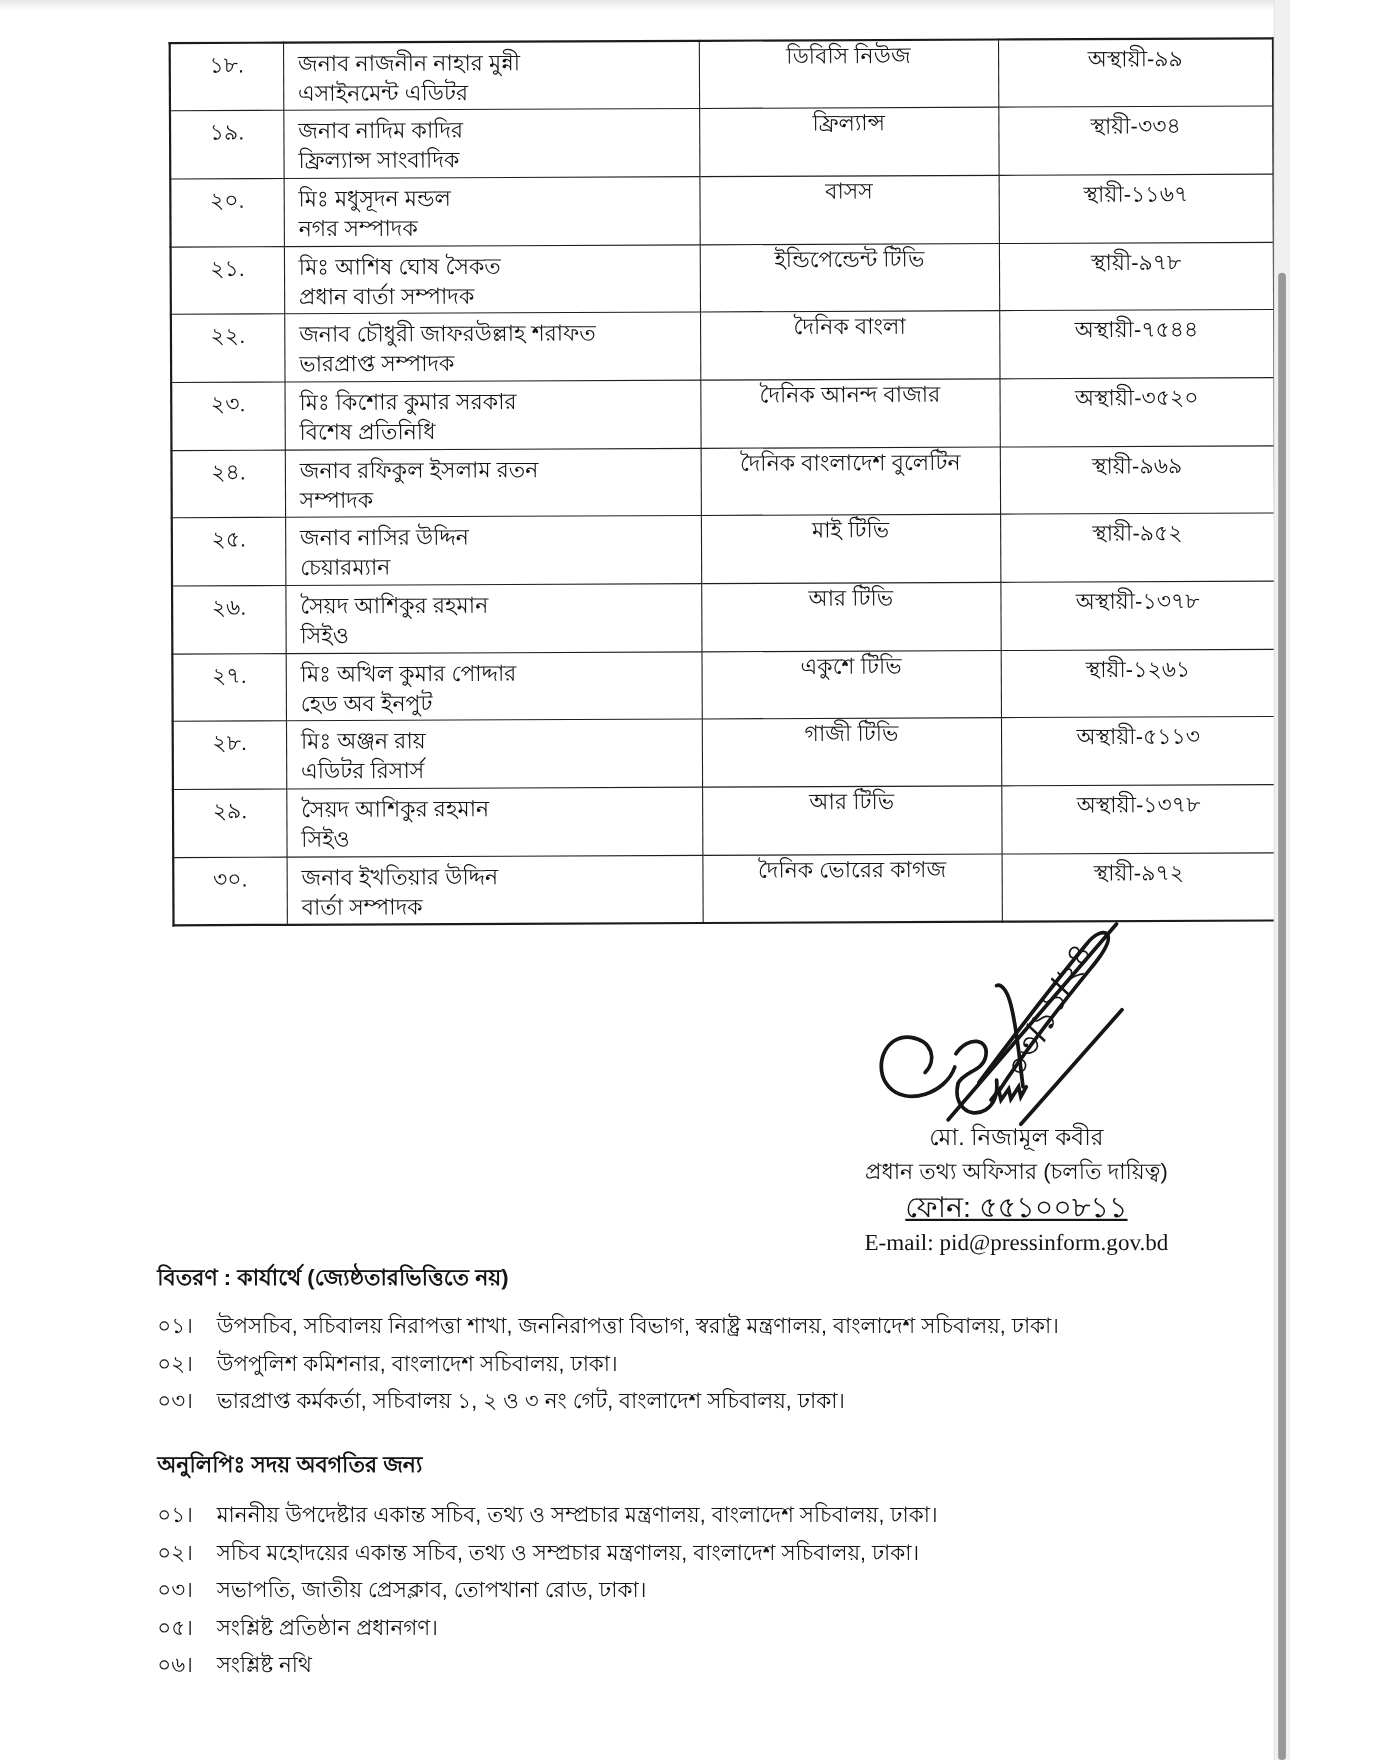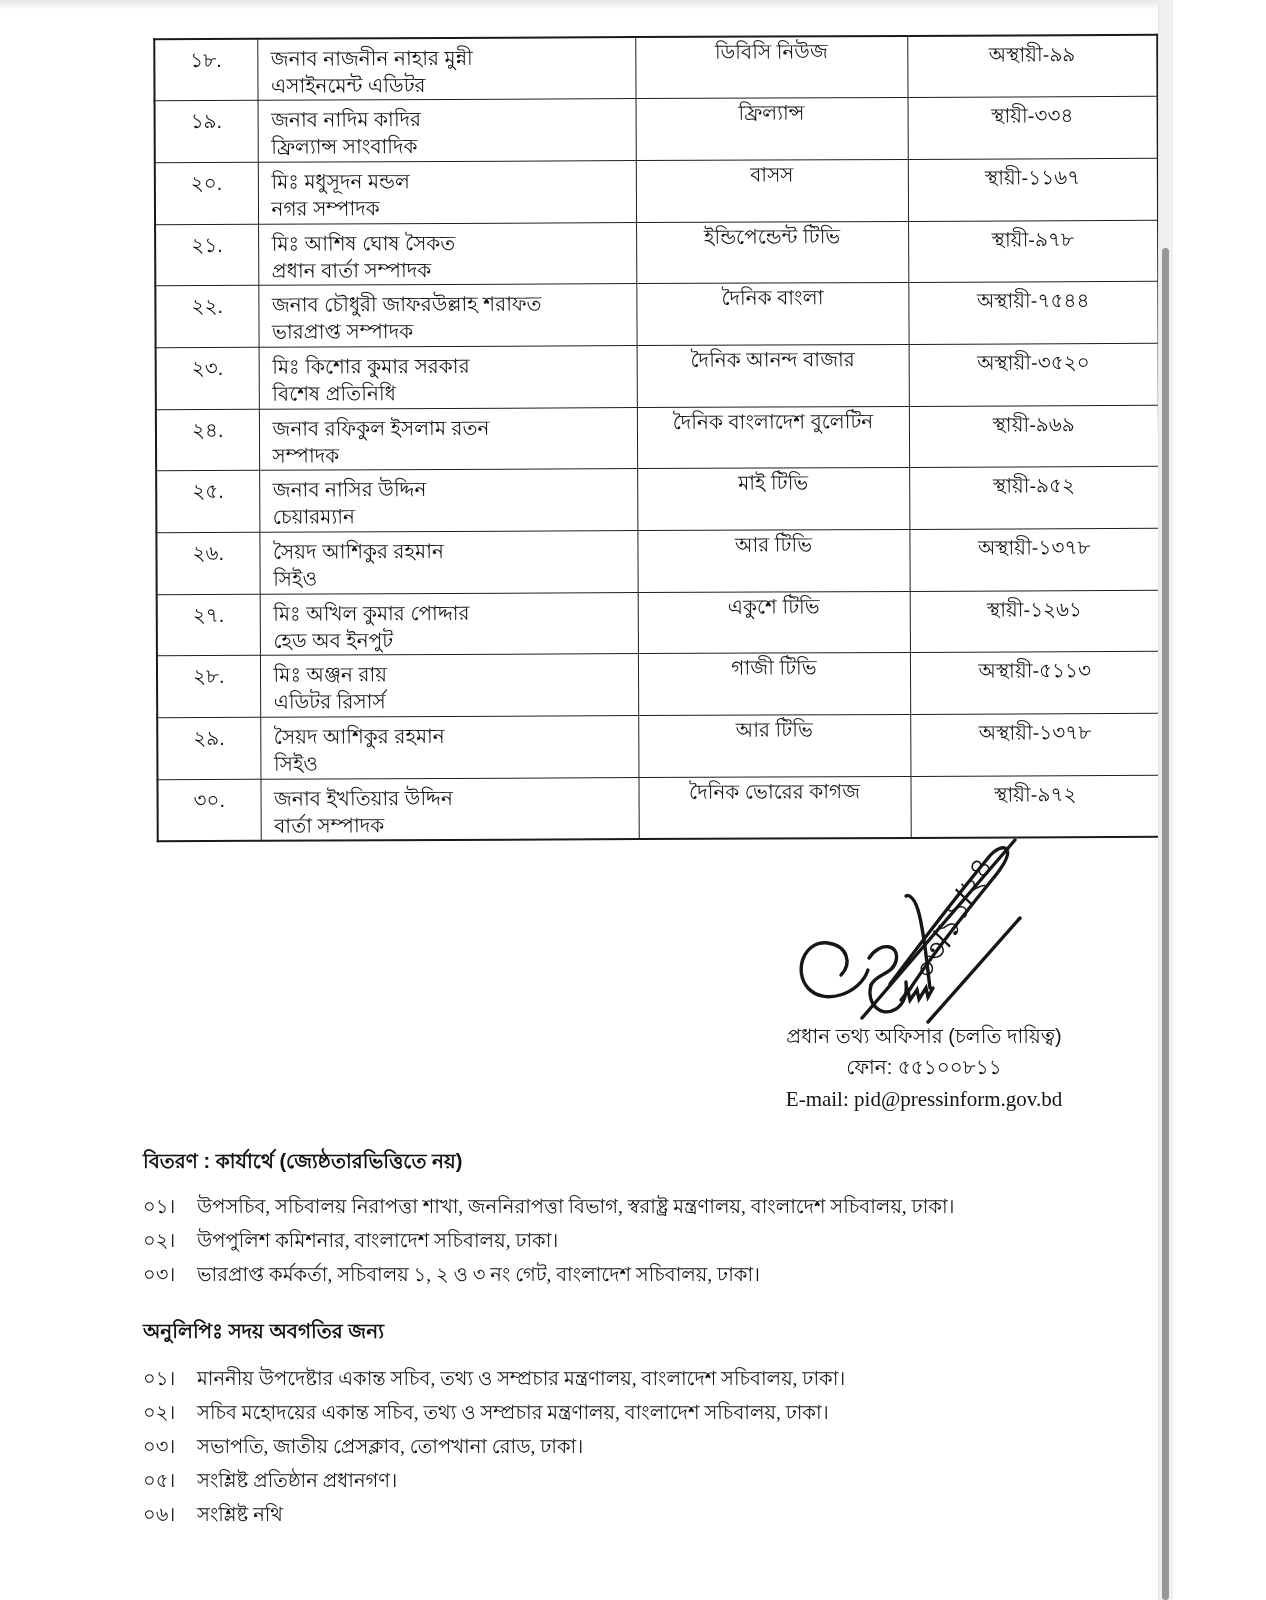--- a/index.html
+++ b/index.html
@@ -63,42 +63,41 @@
   }
   .sig-text-block {
     position: absolute;
     left: 728px;
     top: 1020px;
     width: 392px;
     text-align: center;
   }
   .sig-name  { font-size: 21px; line-height: 30px; }
   .sig-title { font-size: 20px; line-height: 32px; }
-  .sig-phone { font-size: 20px; line-height: 31px; }
+  .sig-phone { font-size: 26px; line-height: 31px; text-decoration: underline; }
   .sig-email {
     font-family: Liberation Serif, serif;
     font-size: 21px;
     line-height: 32px;
   }
 
   
   .section-heading {
     position: absolute;
     left: 143px;
     font-size: 20px;
     font-weight: bold;
     white-space: nowrap;
   }
   .h-distribution { top: 1146px; }
   .h-copies      { top: 1316px; }
   .list-block {
     position: absolute;
     left: 143px;
     width: 1010px;
-    font-family: Liberation Serif, serif;
   }
   .l-distribution { top: 1196px; }
   .l-copies       { top: 1368px; }
   .list-item {
     display: flex;
     font-size: 19.5px;
     line-height: 21px;
     margin-bottom: 13px;
     white-space: nowrap;
   }
@@ -274,20 +273,21 @@
       <path d="M122 160 C 152 120, 192 68, 220 34 C 227 25, 236 21, 239 26 C 242 32, 234 44, 223 57 C 197 89, 162 134, 140 168"></path>
 
       <path d="M94 194 L 247 16"></path>
 
       <path d="M160 198 L 252 94"></path>
     </g>
     <text transform="translate(163,158) rotate(-62)" font-size="30" fill="#161616">০৩/১১/২৪</text>
   </svg>
 
   <div class="sig-text-block">
+    <div class="sig-name">মো. নিজামূল কবীর</div>
     <div class="sig-title">প্রধান তথ্য অফিসার (চলতি দায়িত্ব)</div>
     <div class="sig-phone">ফোন: ৫৫১০০৮১১</div>
     <div class="sig-email">E-mail: pid@pressinform.gov.bd</div>
   </div>
 
   <div class="section-heading h-distribution">বিতরণ : কার্যার্থে (জ্যেষ্ঠতারভিত্তিতে নয়)</div>
   <div class="list-block l-distribution">
       <div class="list-item">
         <span class="item-no">০১।</span>
         <span class="item-text">উপসচিব, সচিবালয় নিরাপত্তা শাখা, জননিরাপত্তা বিভাগ, স্বরাষ্ট্র মন্ত্রণালয়, বাংলাদেশ সচিবালয়,  ঢাকা।</span>

